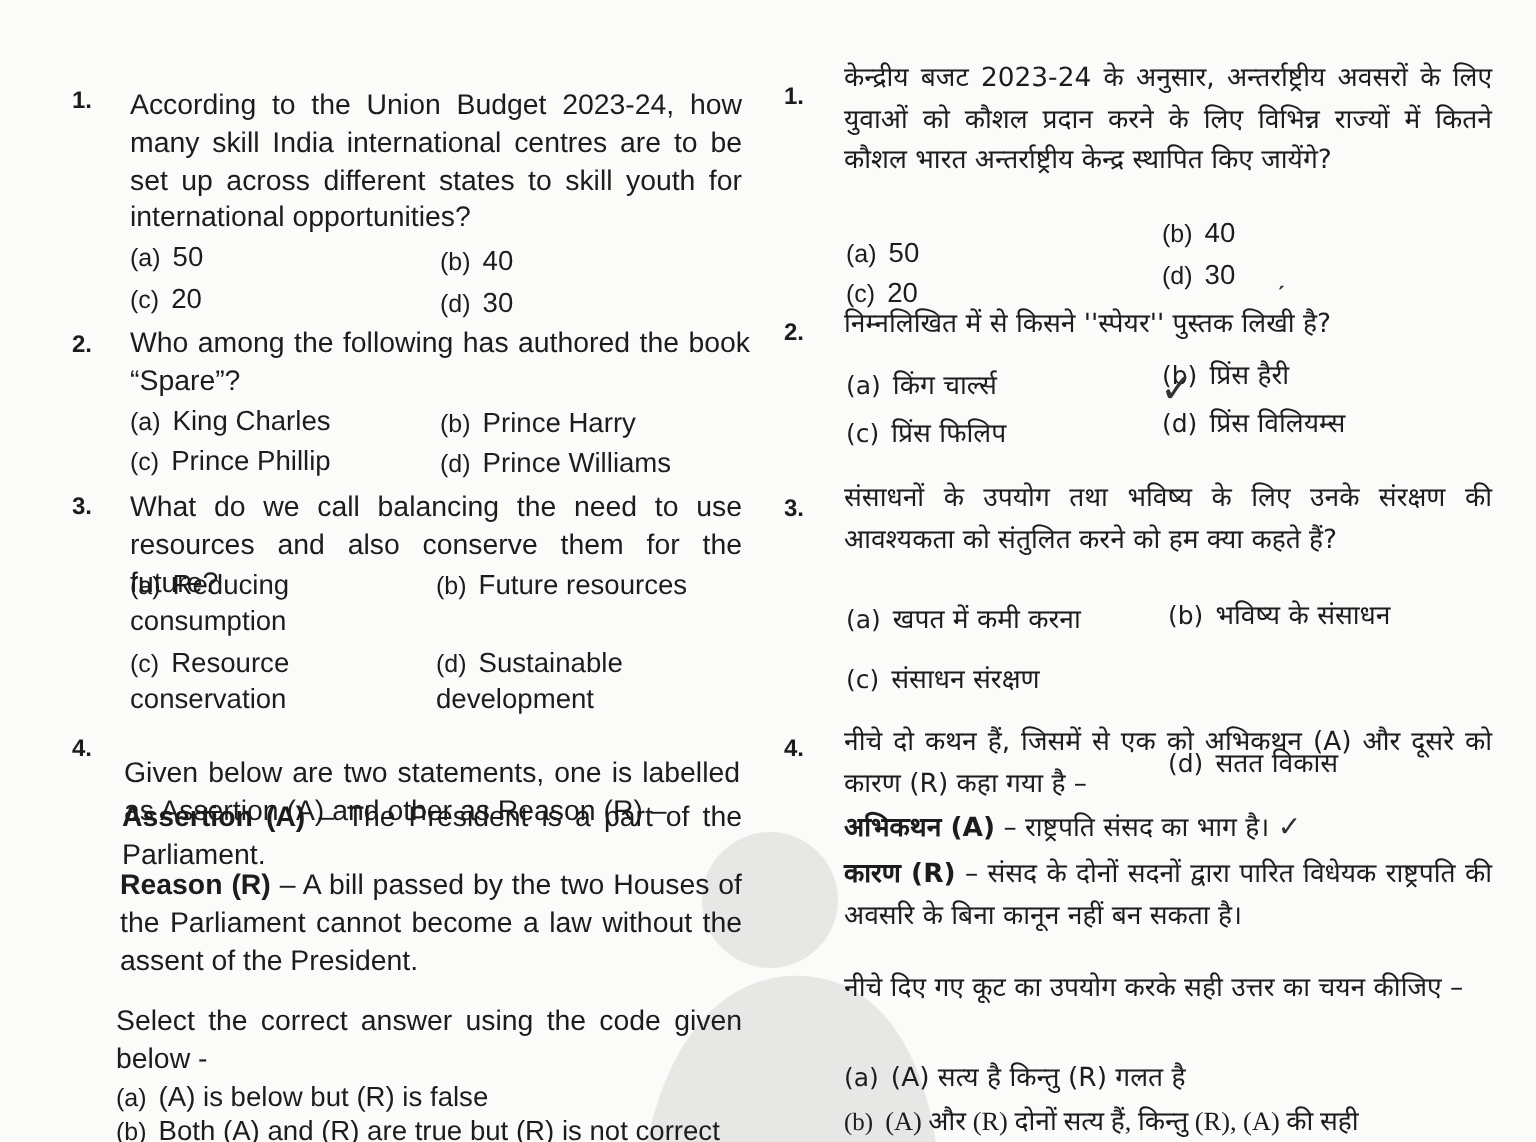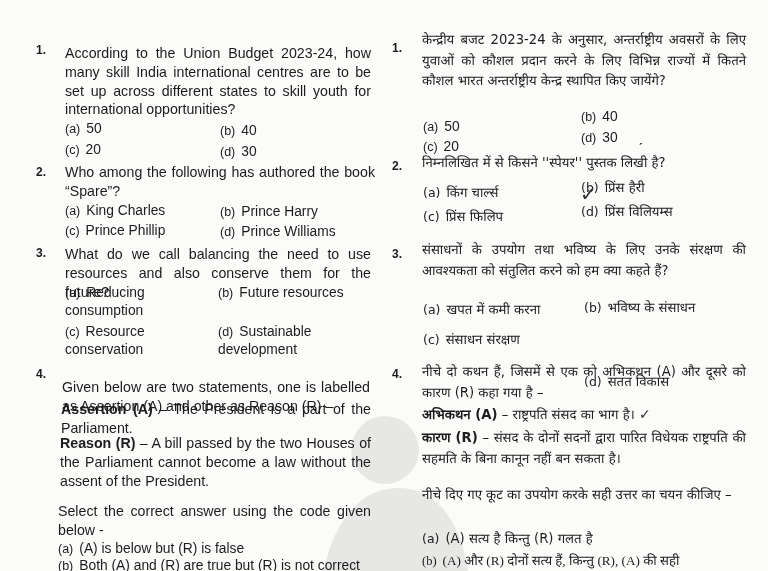--- a/index.html
+++ b/index.html
@@ -115,20 +115,20 @@
     <div>
       <span class="qnum" style="left:8px;top:367px;">4.</span>
       <div class="qtext hi" style="left:38px;top:361px;width:324px;line-height:21px;">नीचे दो कथन हैं, जिसमें से एक को अभिकथन (A) और दूसरे को कारण (R) कहा गया है –</div>
       <div class="qtext hi" style="left:38px;top:405px;width:324px;">
         <span class="b">अभिकथन (A)</span>
         <span>– राष्ट्रपति संसद का भाग है।</span>
         <span class="tick" style="position:relative;">✓</span>
       </div>
       <div class="qtext hi" style="left:38px;top:427px;width:324px;line-height:21px;">
         <span class="b">कारण (R)</span>
-        <span>– संसद के दोनों सदनों द्वारा पारित विधेयक राष्ट्रपति की सहमति के बिना कानून नहीं बन सकता है।</span>
+        <span>– संसद के दोनों सदनों द्वारा पारित विधेयक राष्ट्रपति की अवसरि के बिना कानून नहीं बन सकता है।</span>
       </div>
       <div class="qtext hi" style="left:38px;top:484px;width:324px;line-height:21px;">नीचे दिए गए कूट का उपयोग करके सही उत्तर का चयन कीजिए –</div>
       <div class="opt hi" style="left:38px;top:530px;"><span class="lbl">(a)</span><span>(A) सत्य है किन्तु (R) गलत है</span></div>
       <div class="opt hi" style="left:38px;top:552px;font-family:Liberation Serif, serif;"><span class="lbl">(b)</span><span>(A) और (R) दोनों सत्य हैं, किन्तु (R), (A) की सही</span></div>
     </div>
   </div>
 </div>
 
 </body></html>

